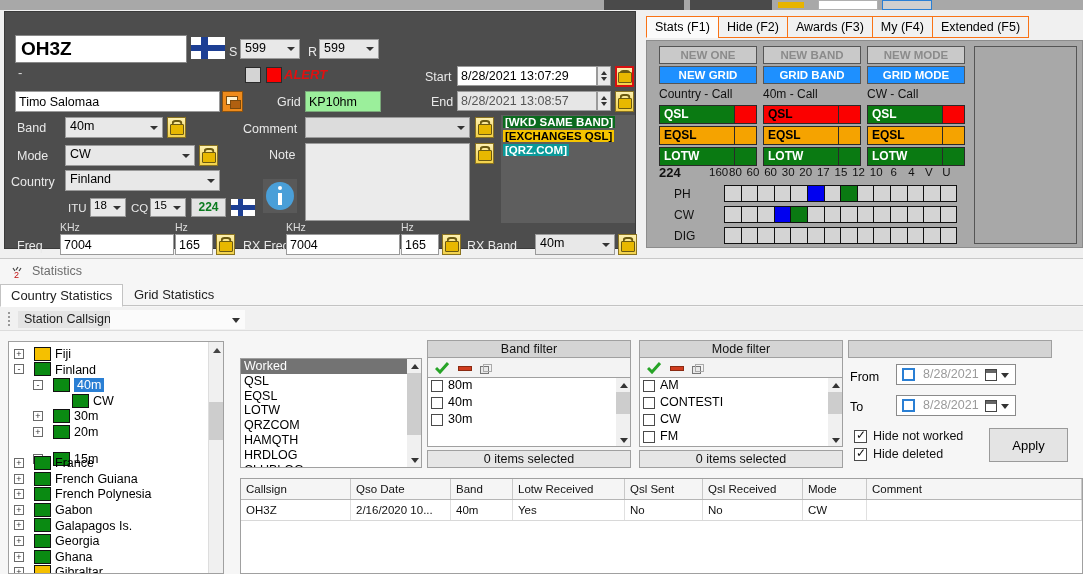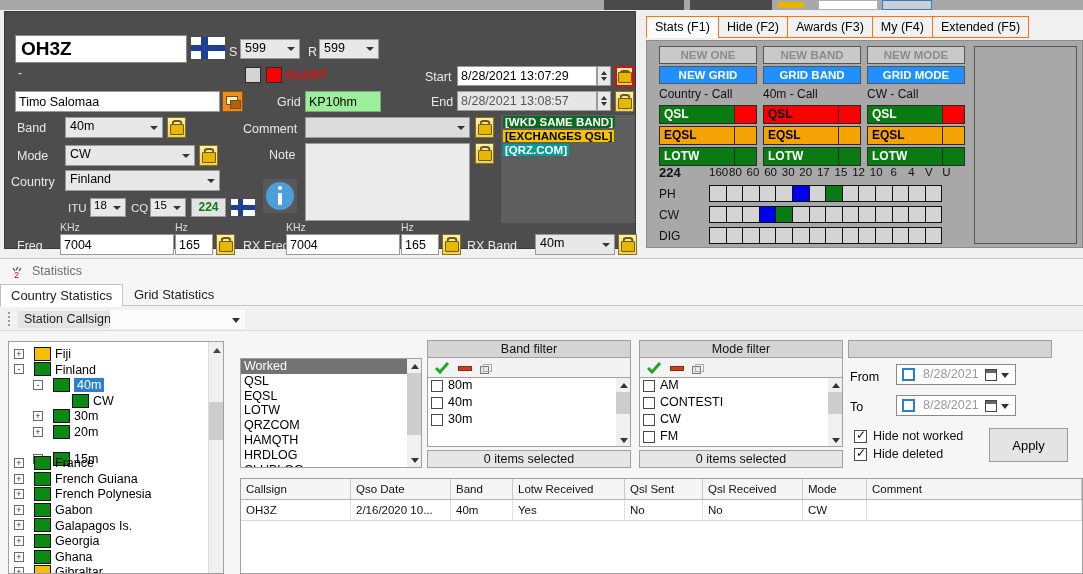--- a/index.html
+++ b/index.html
@@ -171,21 +171,21 @@
   .qbar .nm { flex:1; font-weight:bold; font-size:12px; line-height:17px; padding-left:4px; }
   .qbar .sq { width:22px; border-left:1px solid #2a2a2a; }
   .bg-green { background:#0a7a12; color:#fff; }
   .bg-orange { background:#f5a300; color:#000; }
   .bg-red { background:#fb0000; color:#000; }
 
   #matrix { position:absolute; left:12px; top:124px; width:300px; }
   #mx-count { position:absolute; left:0; top:0; font-weight:bold; font-size:13px; color:#111; }
   #mx-head { position:absolute; left:50px; top:1px; display:flex; }
   #mx-head span { width:17.6px; text-align:center; font-size:11.5px; color:#111; }
-  .mx-row { position:absolute; left:0; display:flex; align-items:center;justify-content:center; }
+  .mx-row { position:absolute; left:15px; display:flex; align-items:center;justify-content:center; }
   .mx-row .rl { width:50px; font-size:12px; color:#111; }
   .mx-row .cells { display:flex; }
   .cell { width:17.6px; height:17px; background:#d4d4d4; border:1px solid #111; margin-right:-1px; }
   .cell.blue { background:#0000f0; }
   .cell.green { background:#0a7a12; }
   #right-empty { position:absolute; left:327px; top:5px; width:103px; height:198px;
     background:#a8a8a8; border:1px solid #555; }
 
   
   #stat-win { position:absolute; left:0; top:258px; width:1083px; height:316px; background:#f6f6f6;

